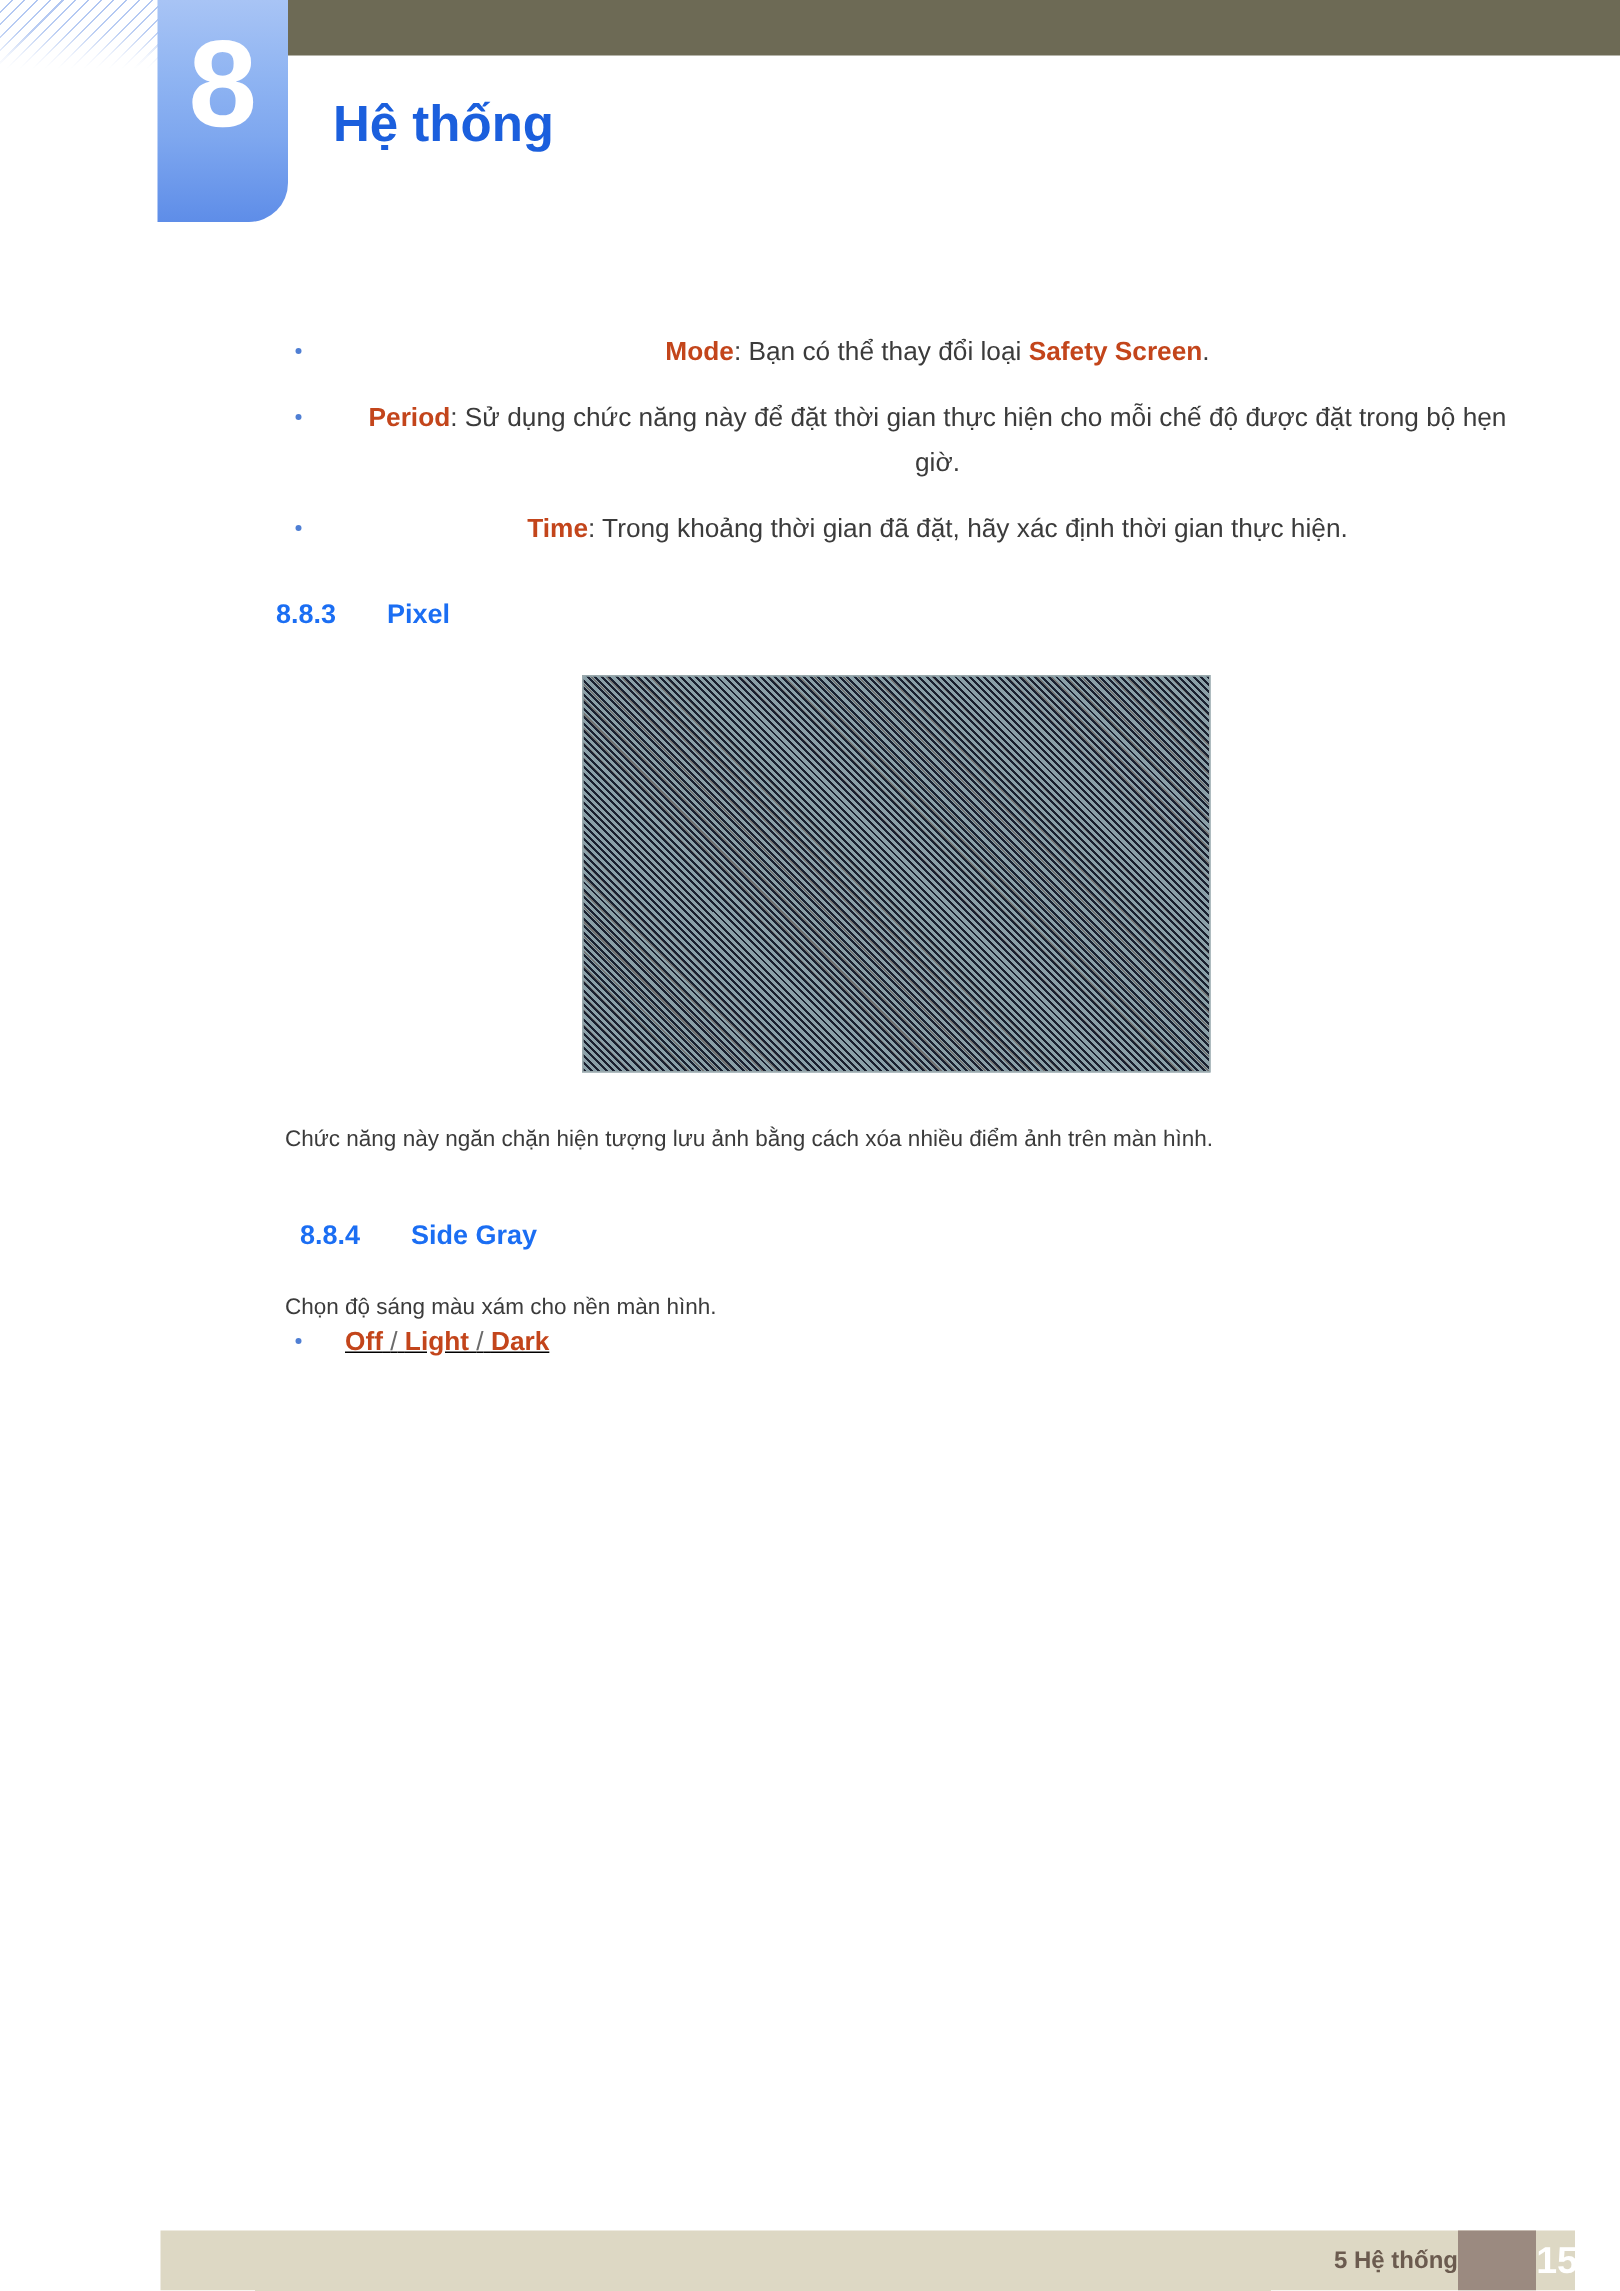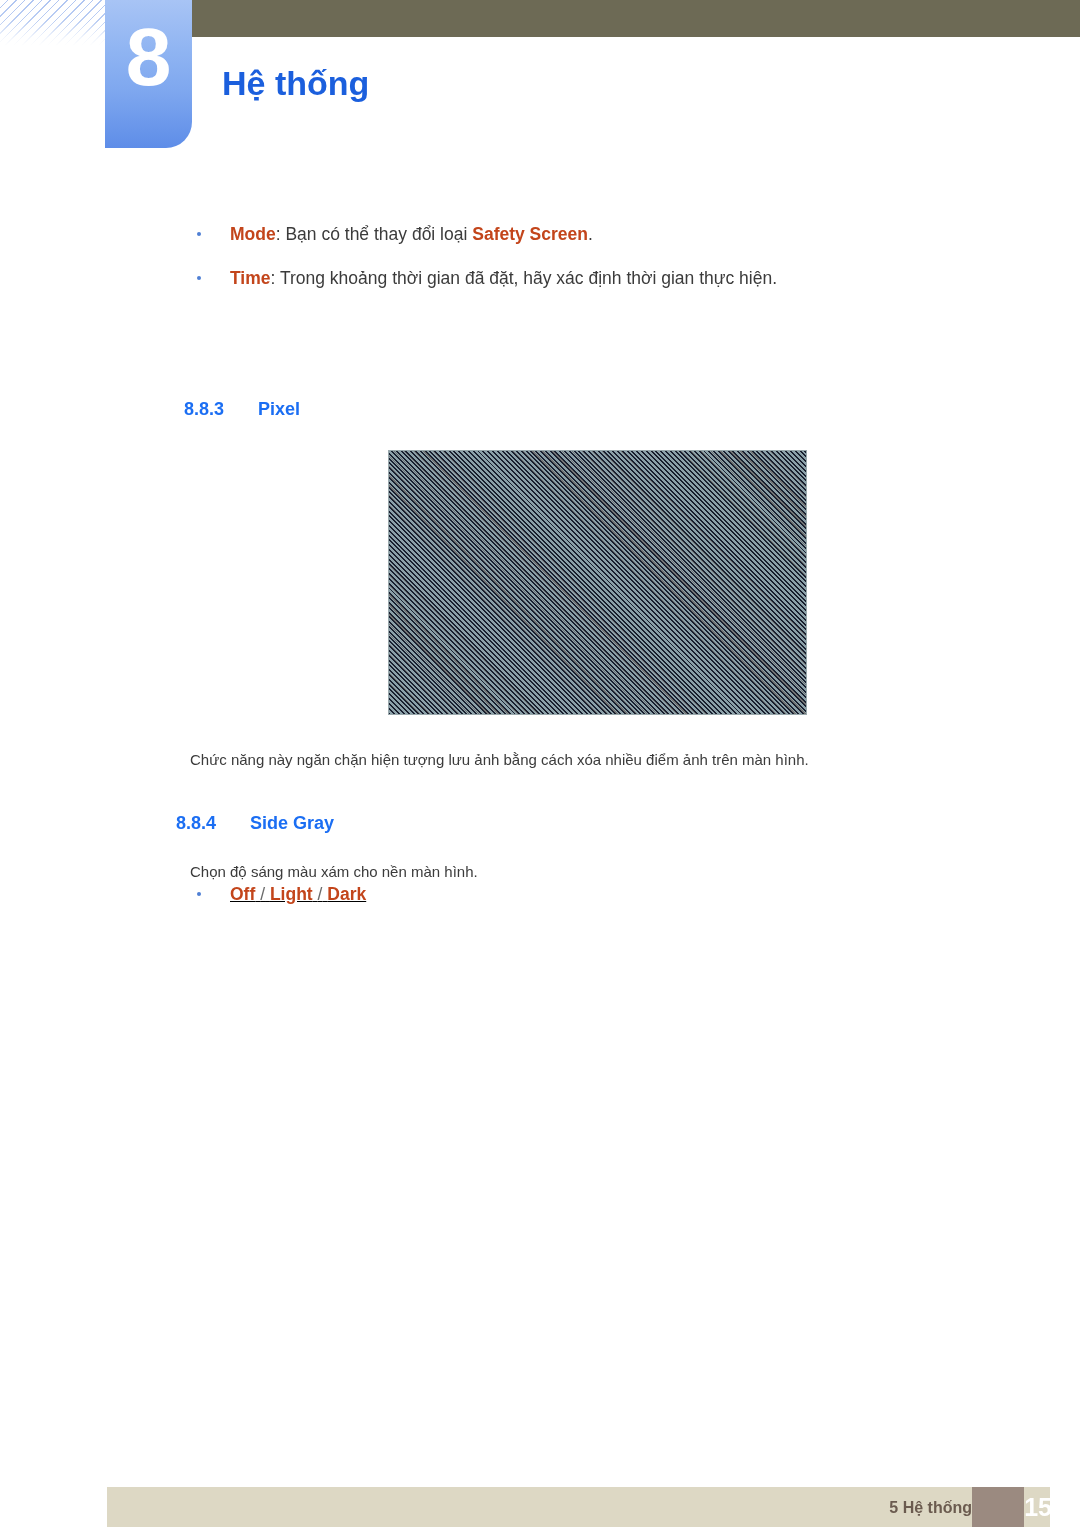--- a/index.html
+++ b/index.html
@@ -112,36 +112,36 @@
   .inline-bold {
     font-weight: bold;
     color: #c3451b;
   }
 
   .bullets-top {
     left: 190px;
     top: 219px;
     width: 830px;
   }
-  .bullets-top li { margin-bottom: 14px; }
+  .bullets-top li { margin-bottom: 14px; text-align: center; }
   .bullets-top li:last-child { margin-bottom: 0; }
 
   
   .sec-heading {
     position: absolute;
     font-size: 18px;
     line-height: 26px;
     font-weight: bold;
     color: #1b6ef3;
     white-space: nowrap;
   }
   .sec-heading .num { display: inline-block; width: 74px; }
 
   .heading-883 { left: 184px; top: 381px; }
-  .heading-884 { left: 176px; top: 795px; }
+  .heading-884 { left: 200px; top: 795px; }
 
   
   .pixel-figure {
     position: absolute;
     left: 388px;
     top: 450px;
     width: 419px;
     height: 265px;
     background-color: #8ba0a8;
     background-image:
@@ -234,20 +234,23 @@
 
 <h1 class="chapter-title">Hệ thống</h1>
 
 <div class="content">
 
   <ul class="bullets bullets-top">
     <li>
       <span class="lbl">Mode</span><span>: Bạn có thể thay đổi loại </span><span class="inline-bold">Safety Screen</span><span>.</span>
     </li>
     <li>
+      <span class="lbl">Period</span><span>: Sử dụng chức năng này để đặt thời gian thực hiện cho mỗi chế độ được đặt trong bộ hẹn giờ.</span>
+    </li>
+    <li>
       <span class="lbl">Time</span><span>: Trong khoảng thời gian đã đặt, hãy xác định thời gian thực hiện.</span>
     </li>
   </ul>
 
   <h2 class="sec-heading heading-883">
     <span class="num">8.8.3</span><span>Pixel</span>
   </h2>
 
   <div class="pixel-figure"></div>
 

